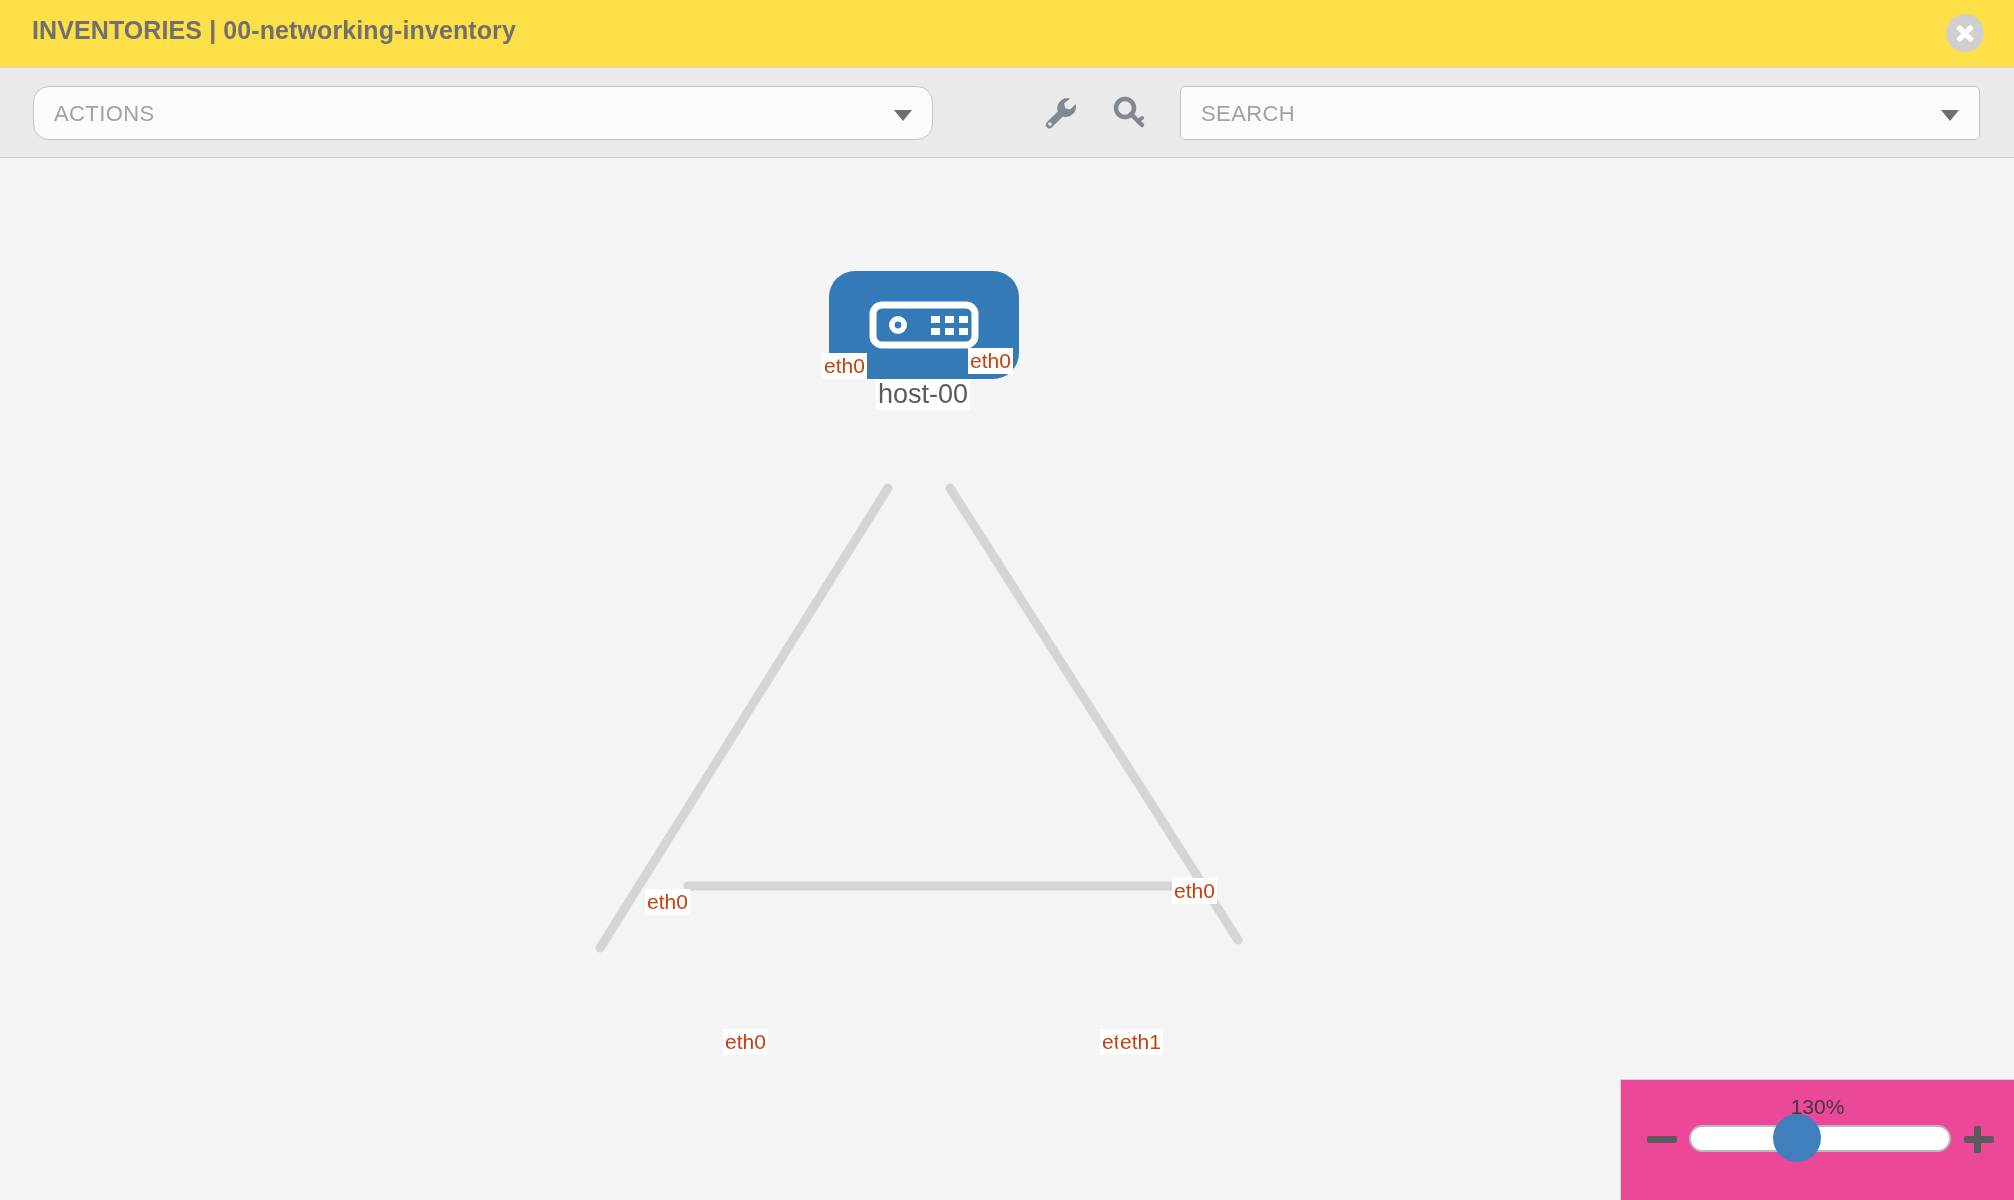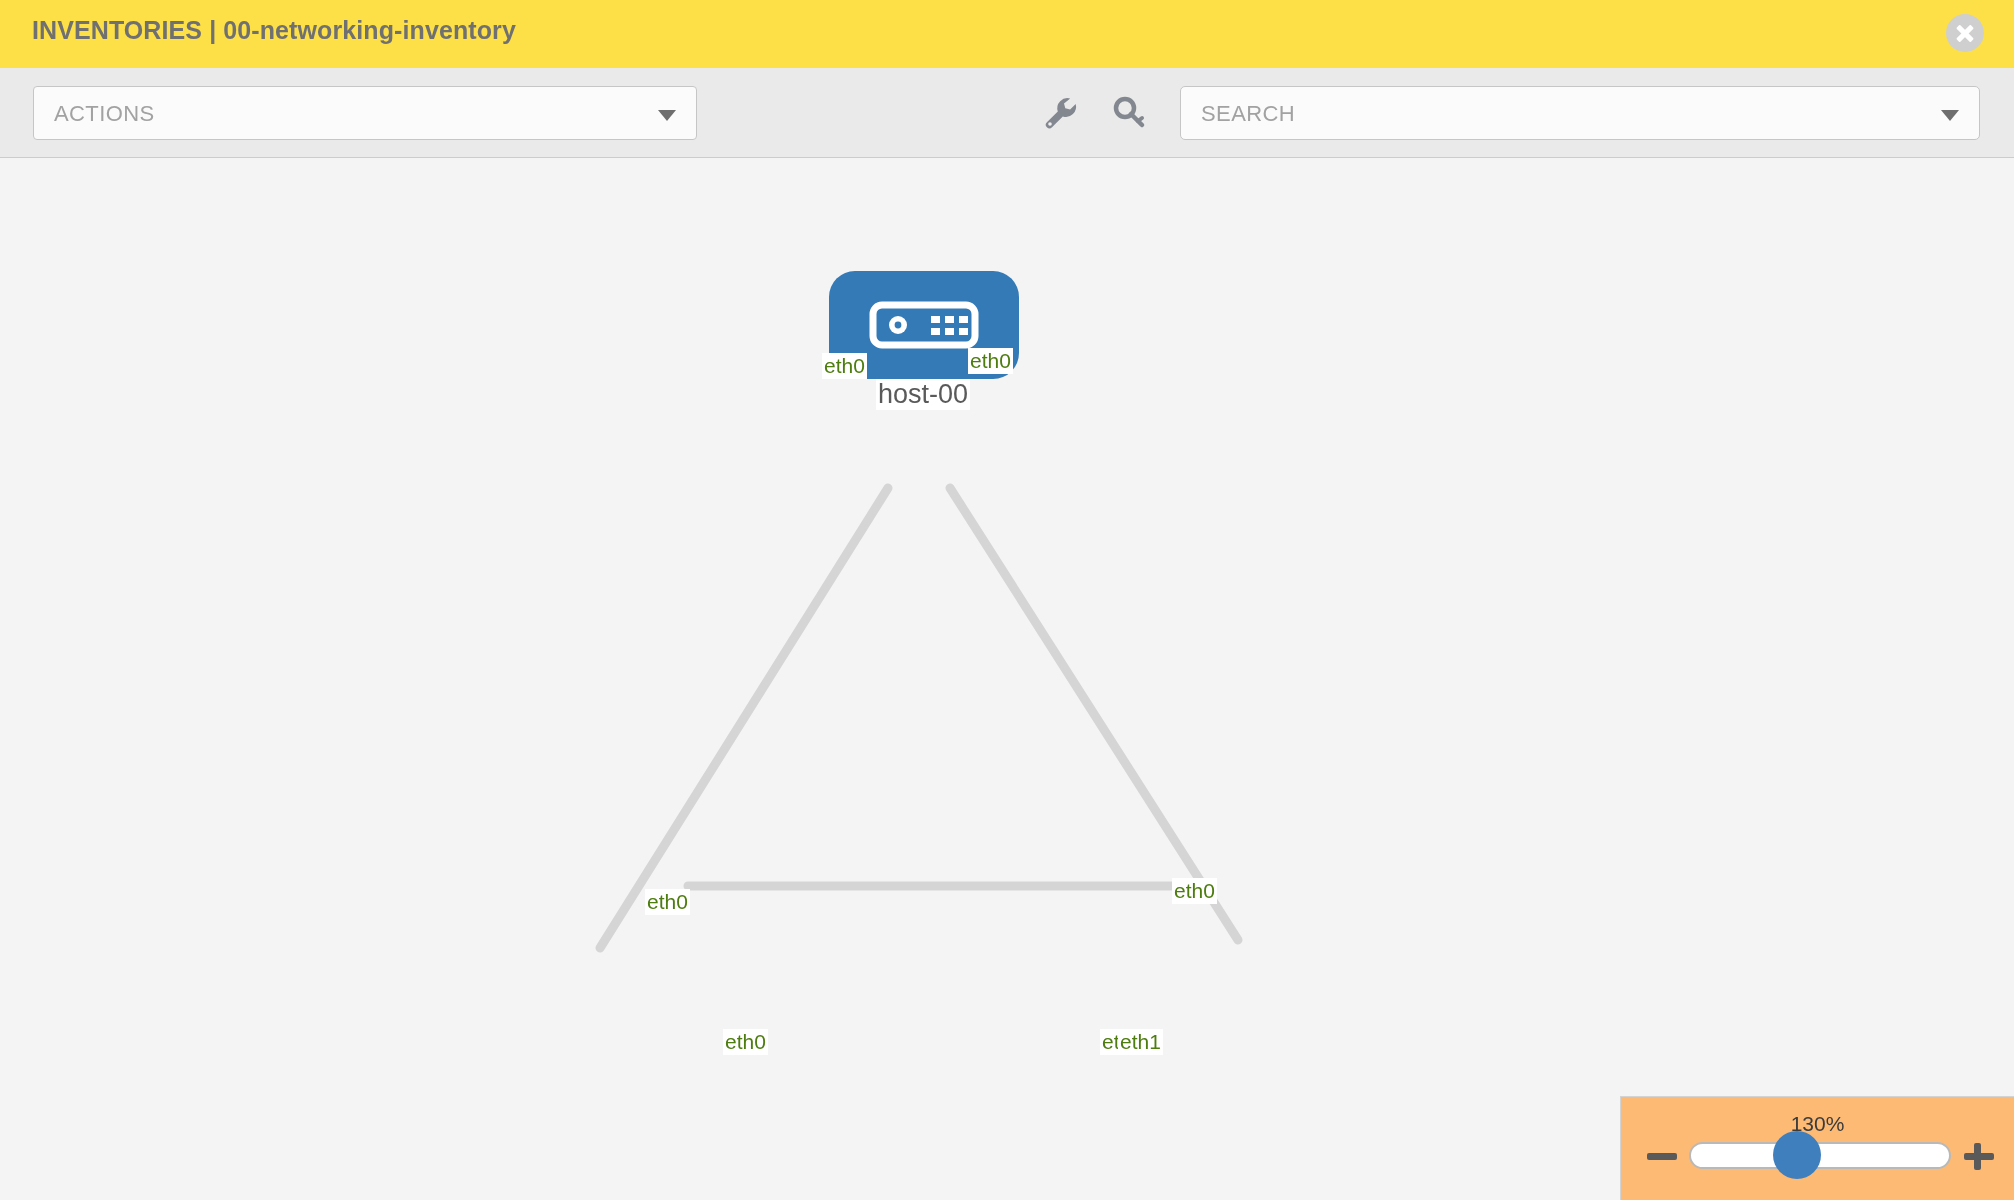--- a/index.html
+++ b/index.html
@@ -66,25 +66,25 @@
     top: 68px; left: 0;
     width: 2014px;
     height: 90px;
     background: #eaeaea;
     border-bottom: 1px solid #cccccc;
   }
   .actions-select {
     position: absolute;
     left: 33px;
     top: 18px;
-    width: 664px;
+    width: 900px;
     height: 54px;
     background: #fbfbfb;
     border: 1px solid #c6c6c6;
-    border-radius: 4px;
+    border-radius: 16px;
   }
   .actions-select .label {
     position: absolute;
     left: 20px;
     top: 14px;
     font-size: 22px;
     color: #a2a2a2;
     letter-spacing: 0.4px;
   }
   .caret {
@@ -187,35 +187,35 @@
   #node-switch .node-shape {
     left: 0; top: 0;
     width: 190px; height: 190px;
     border-radius: 28px;
   }
 
   
   .edge-label {
     position: absolute;
     font-size: 21px;
-    color: #4d7c0f;
+    color: #c2410c;
     background: #ffffff;
     white-space: nowrap;
     padding: 0 2px;
     line-height: 26px;
   }
 
   
   .zoom-panel {
     position: absolute;
     right: 0;
     bottom: 0;
     width: 394px;
-    height: 104px;
-    background: #fdba74;
+    height: 121px;
+    background: #ec4899;
     border: 1px solid #d3d3d3;
     border-right: none;
     border-bottom: none;
   }
   .zoom-value {
     position: absolute;
     top: 15px;
     left: 0; right: 0;
     text-align: center;
     font-size: 21px;

